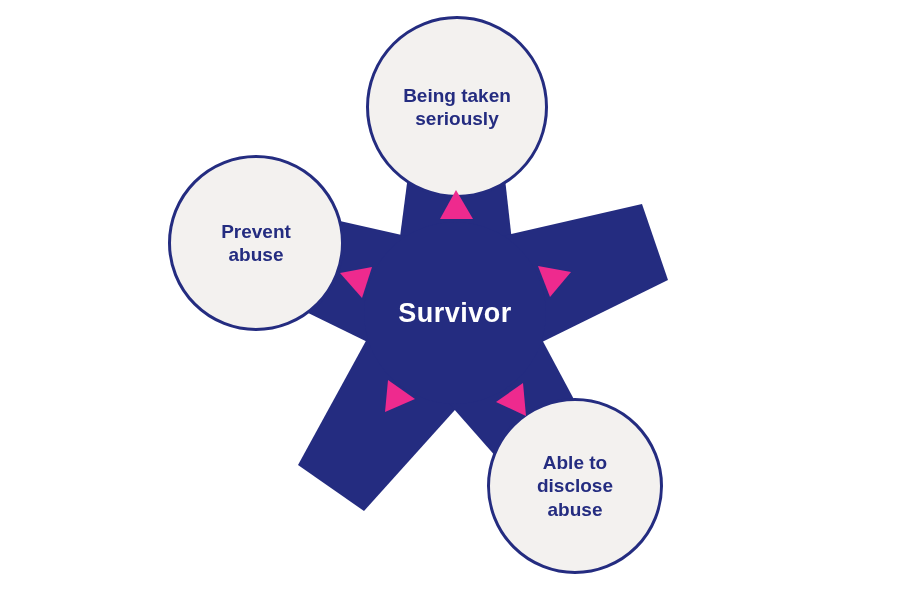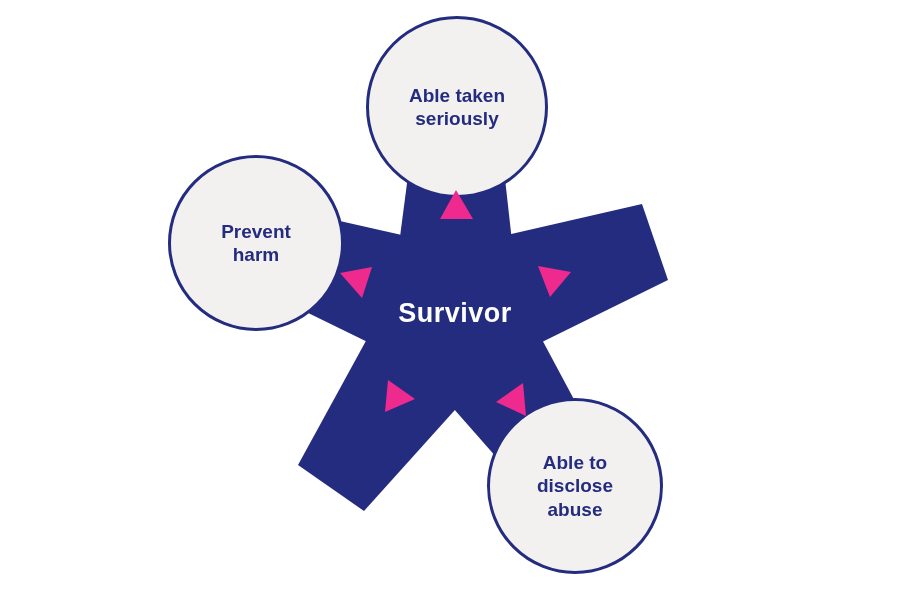--- a/index.html
+++ b/index.html
@@ -63,28 +63,28 @@
 
   <svg class="layer spokes" viewBox="0 0 900 600" aria-hidden="true">
     <polygon class="spoke" points="390,313 520,313 497,107 417,107"></polygon>
     <polygon class="spoke" points="433,252 477,374 668,280 642,204"></polygon>
     <polygon class="spoke" points="433,374 477,252 269,205 243,281"></polygon>
     <polygon class="spoke" points="508,351 402,275 298,465 364,511"></polygon>
     <polygon class="spoke" points="508,276 402,350 542,509 608,463"></polygon>
   </svg>
 
   <div class="node top">
-    <div class="node-label">Able taken
+    <div class="node-label">Being taken
 seriously</div>
   </div>
 
 
   <div class="node left">
     <div class="node-label">Prevent
-harm</div>
+abuse</div>
   </div>
 
 
   <div class="node center">
     <div class="center-label">Survivor</div>
   </div>
 
   <div class="node br">
     <div class="node-label">Able to
 disclose

